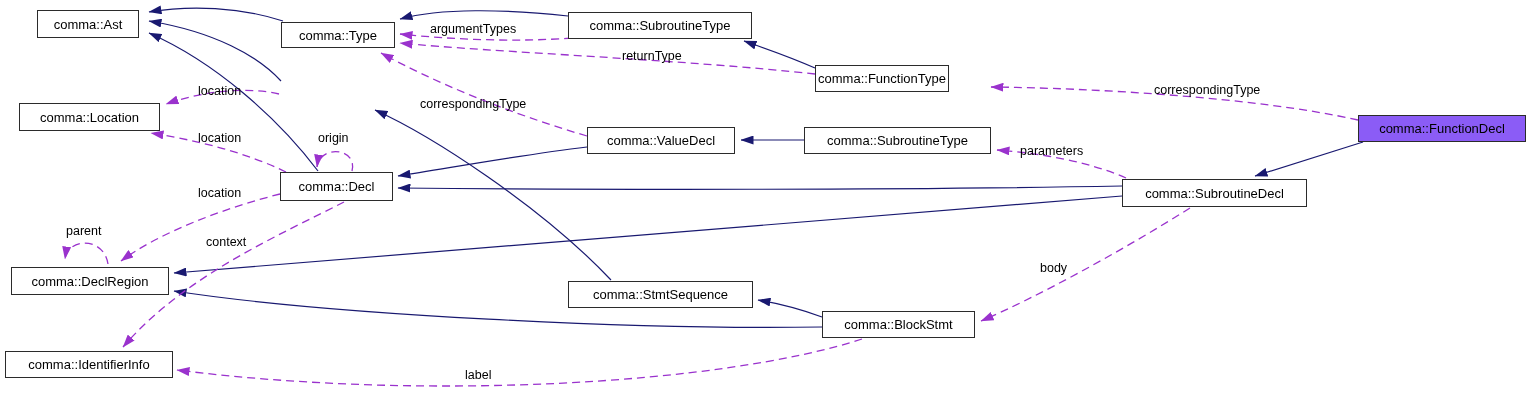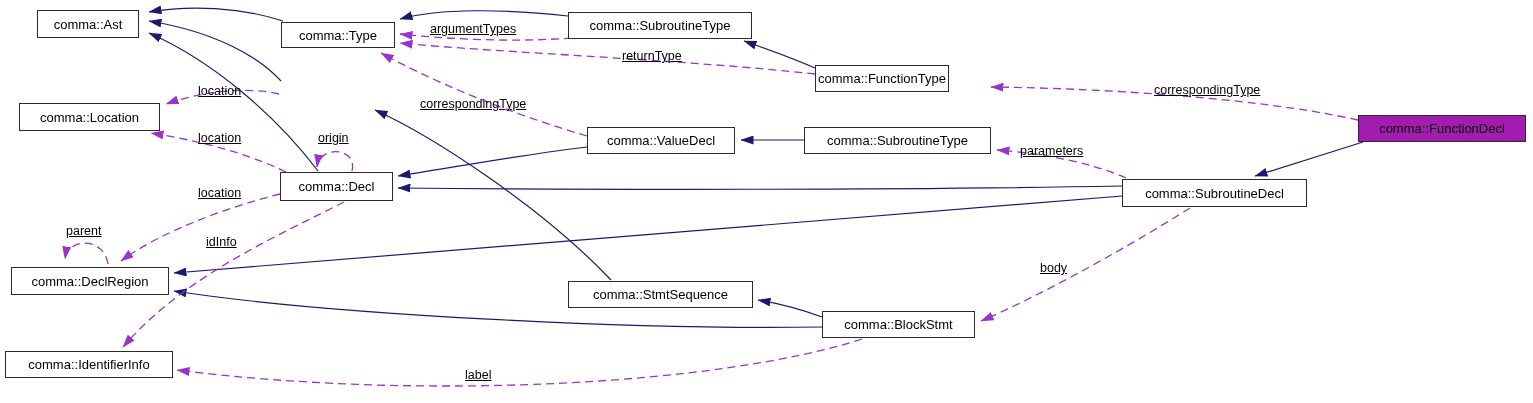--- a/index.html
+++ b/index.html
@@ -7,23 +7,23 @@
     position:relative; width:1533px; height:403px; background:#ffffff;
     font-family:"Liberation Sans", sans-serif; overflow:hidden;
   }
   .edges { position:absolute; left:0; top:0; width:1533px; height:403px; }
   .node {
     position:absolute; box-sizing:border-box;
     border:1px solid #2b2b2b; background:#ffffff; color:#000000;
     font-size:13px; line-height:1; white-space:nowrap;
     display:flex; align-items:center; justify-content:center;
   }
-  .node.hl { background:#a21caf; }
+  .node.hl { background:#8b5cf6; }
   .elabel {
-    position:absolute; font-size:12.5px; color:#000000; white-space:nowrap;text-decoration:underline;
+    position:absolute; font-size:12.5px; color:#000000; white-space:nowrap;
   }
 </style>
 </head>
 <body>
 
 <div class="canvas">
 
   <svg class="edges" width="1533" height="403" viewBox="0 0 1533 403" xmlns="http://www.w3.org/2000/svg">
     <defs>
       <marker id="arr-nav" viewBox="0 0 13 9" refX="12.5" refY="4.5" markerWidth="13" markerHeight="9" markerUnits="userSpaceOnUse" orient="auto">
@@ -79,21 +79,21 @@
   <div class="node" style="left:1122px; top:179px; width:185px; height:28px;">comma::SubroutineDecl</div>
   <div class="node" style="left:11px;   top:267px; width:158px; height:28px;">comma::DeclRegion</div>
   <div class="node" style="left:568px;  top:281px; width:185px; height:27px;">comma::StmtSequence</div>
   <div class="node" style="left:822px;  top:311px; width:153px; height:27px;">comma::BlockStmt</div>
   <div class="node" style="left:5px;    top:351px; width:168px; height:27px;">comma::IdentifierInfo</div>
 
   <div class="elabel" style="left:198px;  top:84px;">location</div>
   <div class="elabel" style="left:198px;  top:131px;">location</div>
   <div class="elabel" style="left:318px;  top:131px;">origin</div>
   <div class="elabel" style="left:198px;  top:186px;">location</div>
-  <div class="elabel" style="left:206px;  top:235px;">idInfo</div>
+  <div class="elabel" style="left:206px;  top:235px;">context</div>
   <div class="elabel" style="left:66px;   top:224px;">parent</div>
   <div class="elabel" style="left:430px;  top:22px;">argumentTypes</div>
   <div class="elabel" style="left:622px;  top:49px;">returnType</div>
   <div class="elabel" style="left:420px;  top:97px;">correspondingType</div>
   <div class="elabel" style="left:1154px; top:83px;">correspondingType</div>
   <div class="elabel" style="left:1020px; top:144px;">parameters</div>
   <div class="elabel" style="left:1040px; top:261px;">body</div>
   <div class="elabel" style="left:465px;  top:368px;">label</div>
 
 </div>

